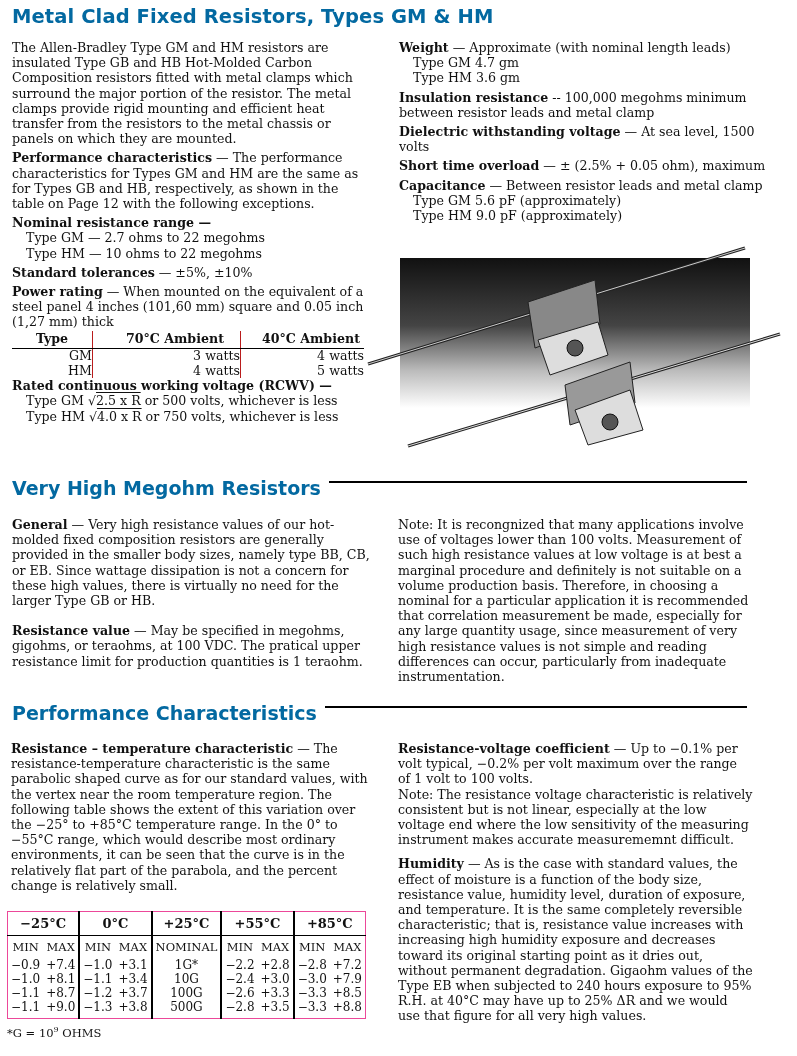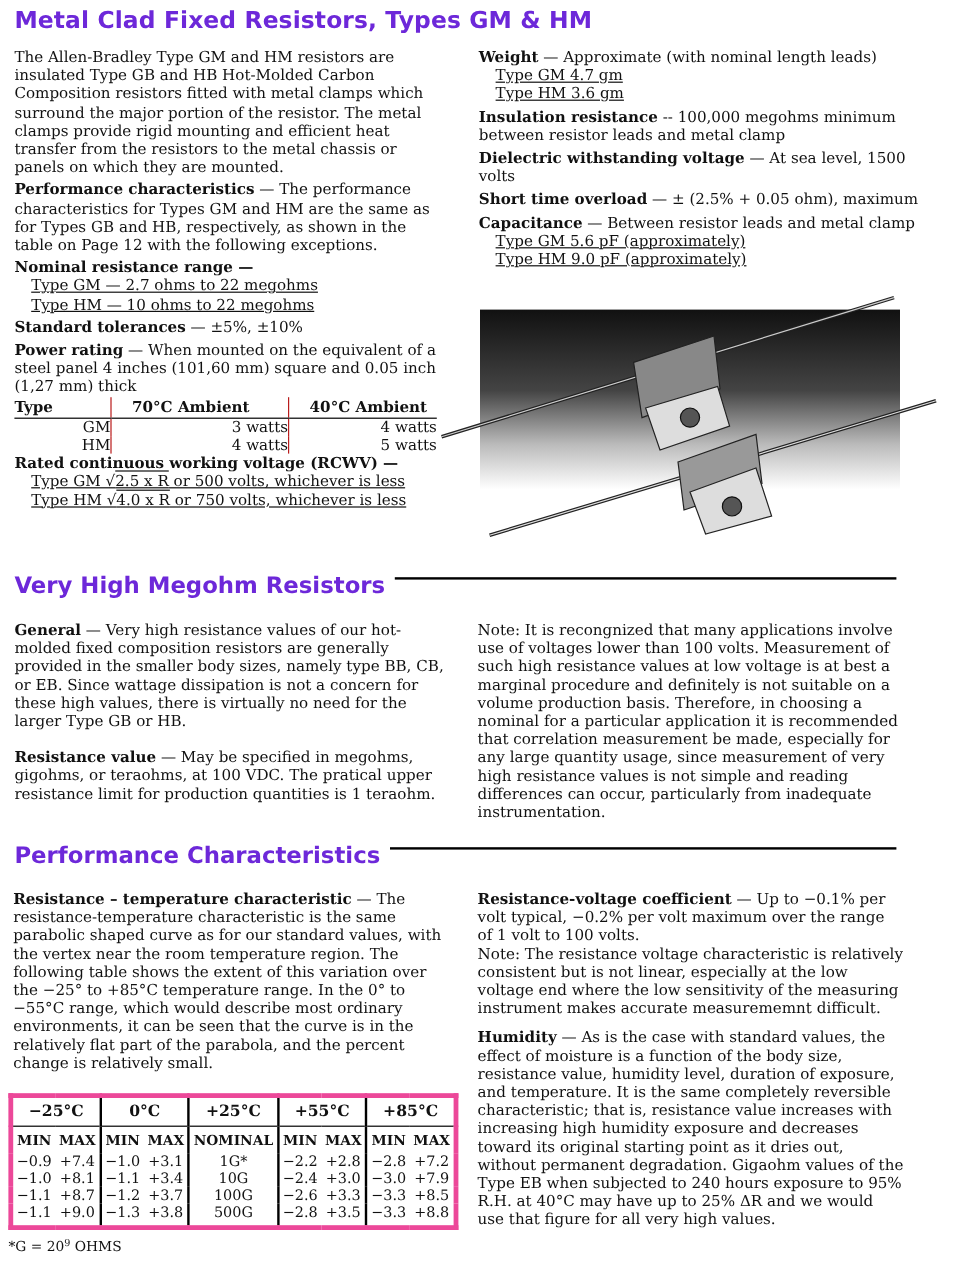--- a/index.html
+++ b/index.html
@@ -2,42 +2,42 @@
 <html><head>
 <meta charset="utf-8">
 <style>
   html, body { margin: 0; padding: 0; background: #ffffff; }
   body {
     width: 797px; height: 1056px; position: relative; overflow: hidden;
     font-family: "DejaVu Serif", serif; color: #111; font-size: 12.6px; line-height: 15.2px;
   }
   .abs { position: absolute; }
   h1, h2 {
-    font-family: "DejaVu Sans", sans-serif; font-weight: bold; margin: 0; color: #6d28d9;
+    font-family: "DejaVu Sans", sans-serif; font-weight: bold; margin: 0; color: #0369a1;
   }
   h1 { font-size: 19.5px; letter-spacing: 0.1px; }
   h2 { font-size: 19px; display: flex; align-items: flex-start; }
   h2 .rule { flex: 1; border-bottom: 2.5px solid #000; margin-left: 8px; margin-bottom: 4px; }
   p { margin: 0; }
   b { font-weight: bold; }
-  .indent { padding-left: 14px; text-decoration: underline; }
+  .indent { padding-left: 14px; }
   .blk { margin-bottom: 4px; }
 
   
   table.pw { border-collapse: collapse; width: 352px; font-size: 12.6px; line-height: 14.5px; margin: 1px 0 0 0; }
-  table.pw th { font-weight: bold; padding: 1px 0 2px 0; border-bottom: 1.5px solid #000; text-align: left; }
+  table.pw th { font-weight: bold; padding: 1px 0 2px 0; border-bottom: 1.5px solid #000; text-align: center; }
   table.pw td { text-align: right; padding: 0; }
   table.pw th + th, table.pw td + td { border-left: 1px solid #b91c1c; padding-left: 17px; }
 
   
-  table.tt { border-collapse: collapse; font-size: 12px; line-height: 14px; border: 4px solid #ec4899; }
+  table.tt { border-collapse: collapse; font-size: 12px; line-height: 14px; border: 1px solid #ec4899; }
   table.tt th { font-weight: bold; padding: 5px 4px 4px; border-bottom: 1.5px solid #000; border-right: 2px solid #000; text-align: center; font-size: 13px; }
   table.tt td { padding: 0 3px; text-align: center; white-space: nowrap; }
   table.tt td.sep { border-right: 2px solid #000; }
-  table.tt tr.sub td { font-weight: bold; padding-top: 4px; padding-bottom: 4px; font-size: 11.5px; }
+  table.tt tr.sub td { font-weight: normal; padding-top: 4px; padding-bottom: 4px; font-size: 11.5px; }
   table.tt tr.last td { padding-bottom: 4px; }
 
   .photo { position: absolute; left: 360px; top: 240px; width: 437px; height: 220px; }
 </style>
 </head>
 <body>
 
 <h1 class="abs" style="left:12px; top:9px;">Metal Clad Fixed Resistors, Types GM &amp; HM</h1>
 
 <div class="abs" style="left:12px; top:40px; width:355px;">
@@ -202,20 +202,20 @@
       <td>−1.3</td>
           <td class="sep">+3.8</td>
       <td class="sep">500G</td>
       <td>−2.8</td>
           <td class="sep">+3.5</td>
       <td>−3.3</td>
           <td>+8.8</td>
     </tr>
   </tbody>
     </table>
-  <div style="font-size:11.5px; margin-top:3px;"><span>*G = 20</span><sup style="font-size:8px">9</sup><span> OHMS</span></div>
+  <div style="font-size:11.5px; margin-top:3px;"><span>*G = 10</span><sup style="font-size:8px">9</sup><span> OHMS</span></div>
 </div>
 
 <div class="abs" style="left:398px; top:741px; width:355px;">
   <p><b>Resistance-voltage coefficient</b><span> — Up to −0.1% per volt typical, −0.2% per volt maximum over the range of 1 volt to 100 volts.</span></p>
   <p style="margin-bottom:9px">Note: The resistance voltage characteristic is relatively consistent but is not linear, especially at the low voltage end where the low sensitivity of the measuring instrument makes accurate measurememnt difficult.</p>
   <p><b>Humidity</b><span> — As is the case with standard values, the effect of moisture is a function of the body size, resistance value, humidity level, duration of exposure, and temperature. It is the same completely reversible characteristic; that is, resistance value increases with increasing high humidity exposure and decreases toward its original starting point as it dries out, without permanent degradation. Gigaohm values of the Type EB when subjected to 240 hours exposure to 95% R.H. at 40°C may have up to 25% ΔR and we would use that figure for all very high values.</span></p>
 </div>
 
 </body></html>

